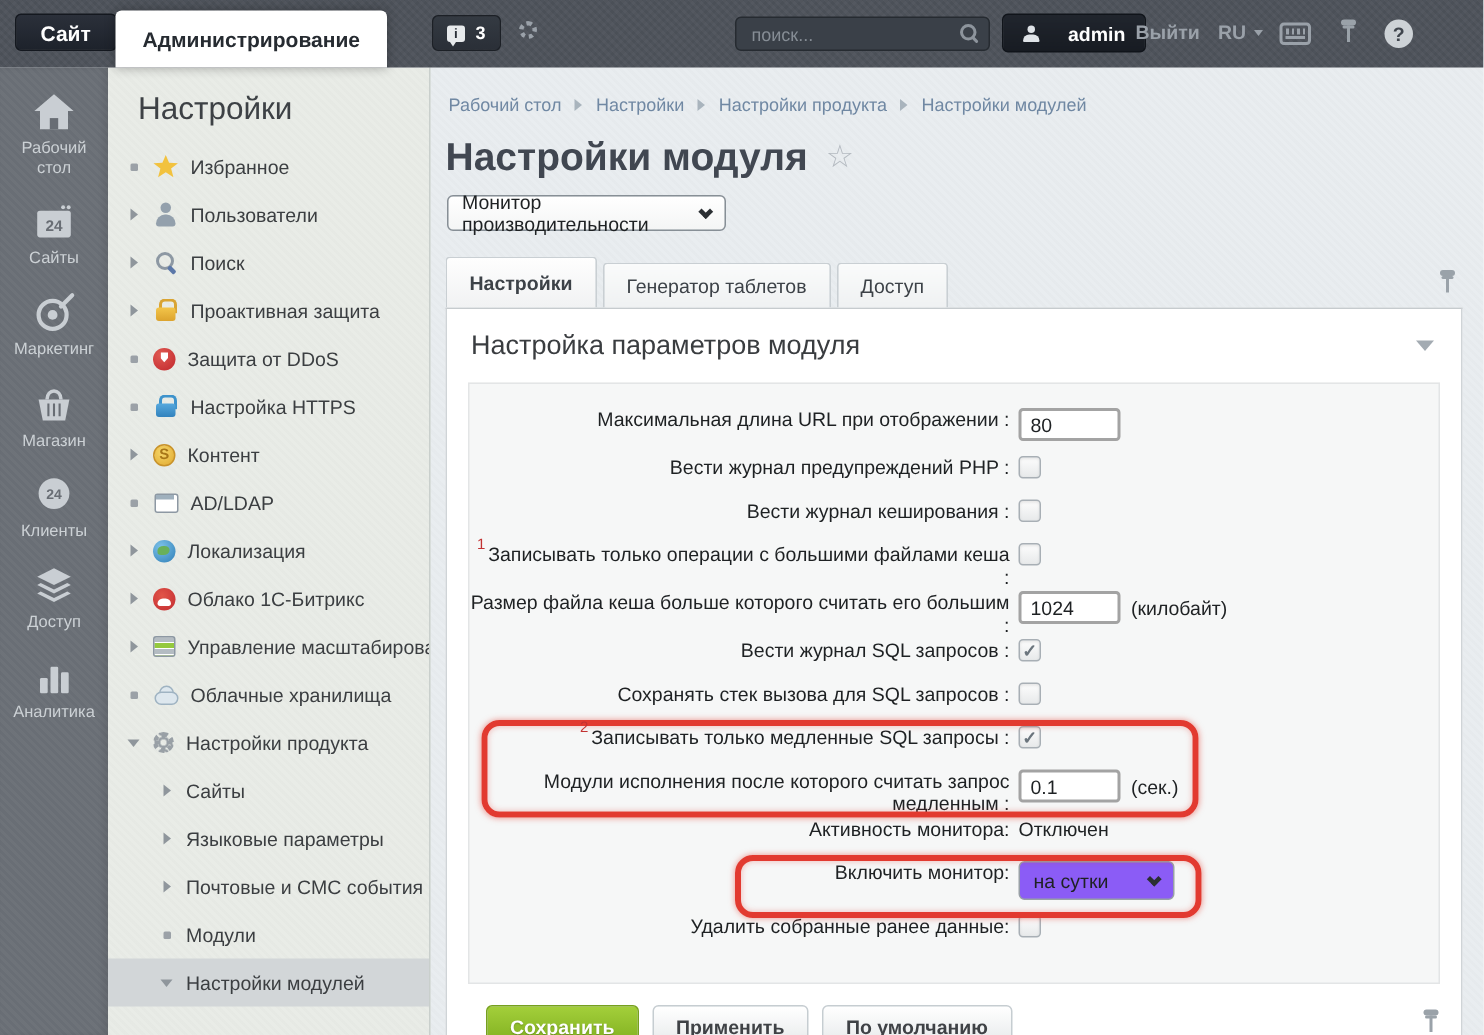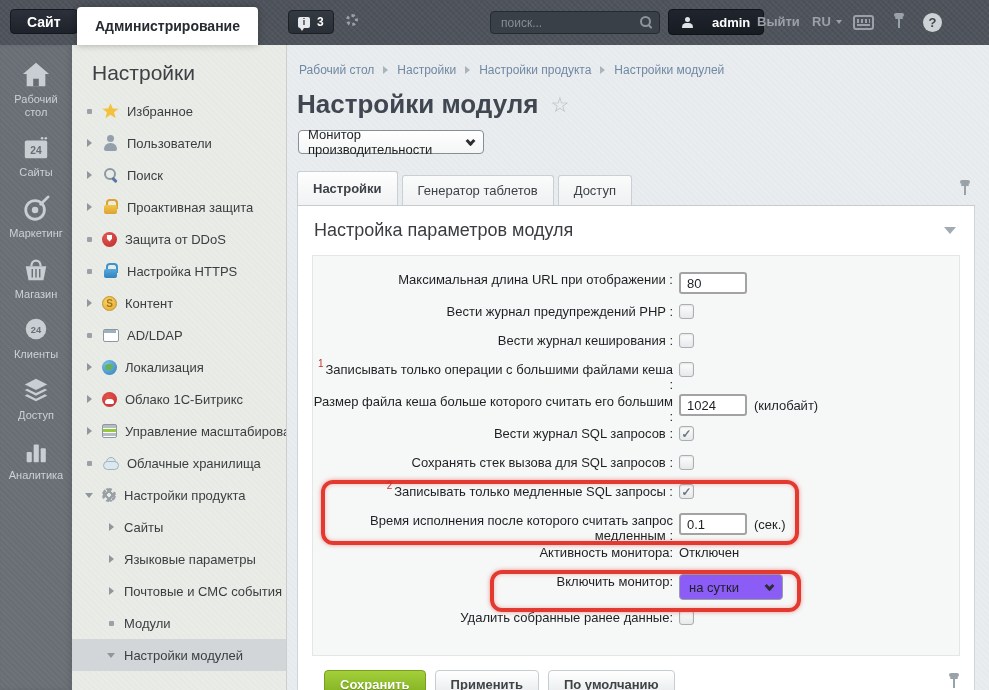--- a/index.html
+++ b/index.html
@@ -446,21 +446,21 @@
 
         <div class="ringwrap">
           <div class="ring ring1"></div>
           <div class="frow">
             <label class="flabel"><sup class="sup">2</sup><span>Записывать только медленные SQL запросы :</span></label>
             <div class="fctrl">
                 <span class="checkbox checked"></span>
               </div>
           </div>
           <div class="frow tall">
-            <label class="flabel"><span>Время исполнения после которого считать запрос медленным :</span></label>
+            <label class="flabel"><span>Модули исполнения после которого считать запрос медленным :</span></label>
             <div class="fctrl">
                 <input class="tinput" value="0.1" style="">
                 <span>(сек.)</span>
               </div>
           </div>
         </div>
 
         <div class="frow">
           <label class="flabel"><span>Активность монитора:</span></label>
           <div class="fctrl">

